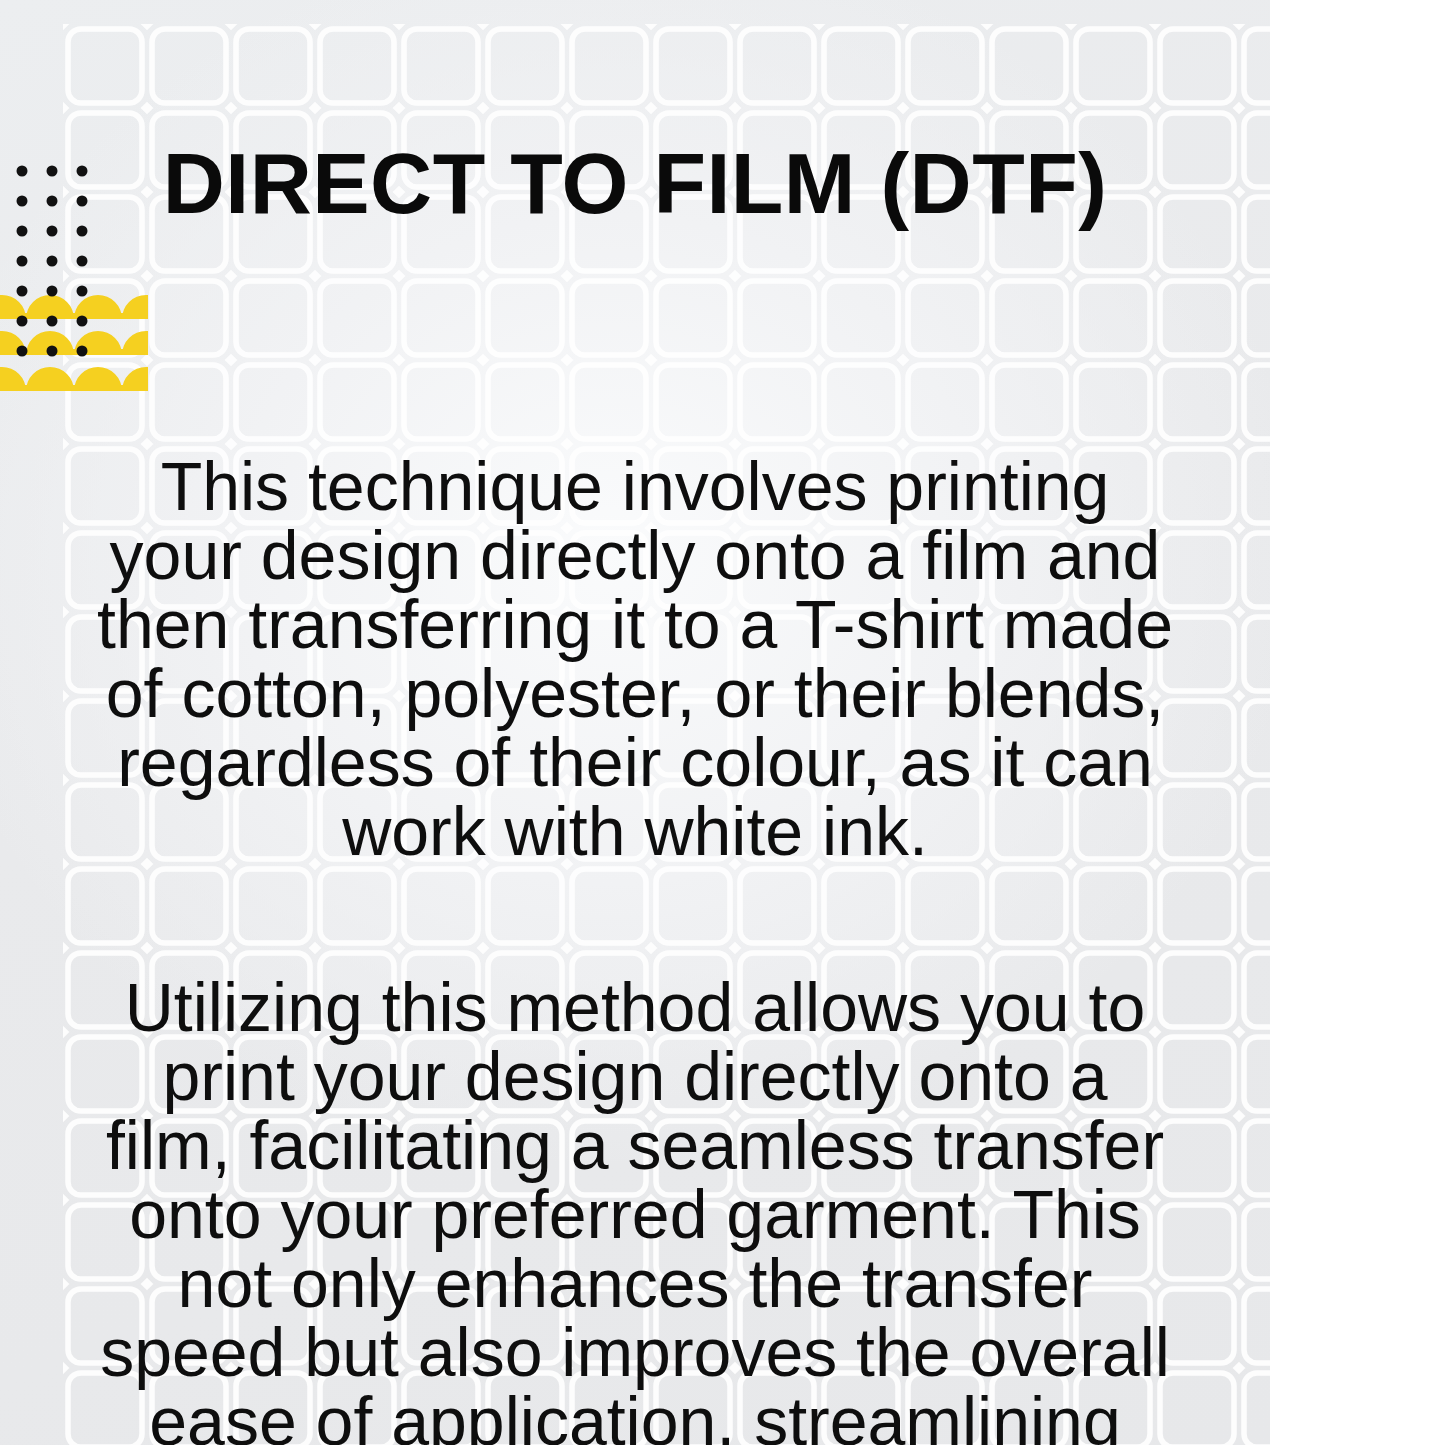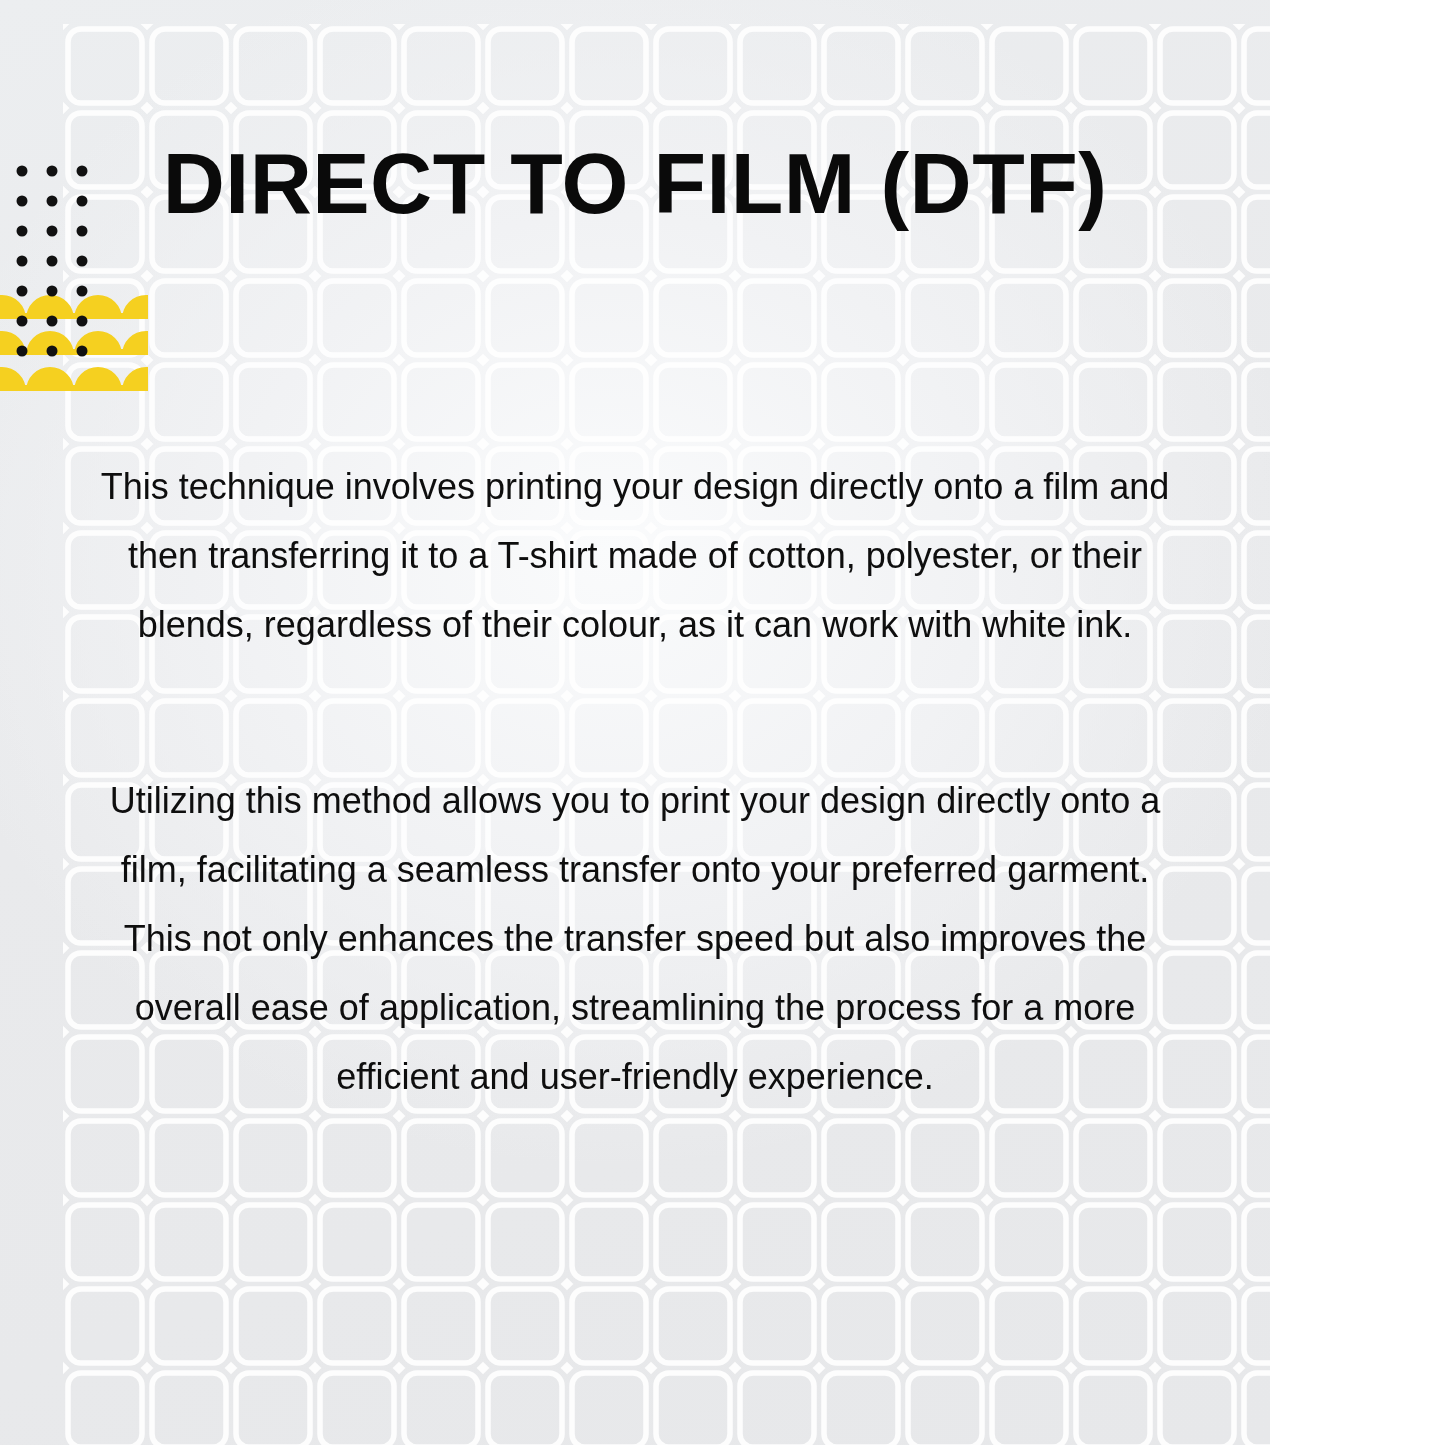--- a/index.html
+++ b/index.html
@@ -101,21 +101,21 @@
     position: absolute;
     left: 96px;
     right: 96px;
     top: 452px;
     text-align: center;
   }
   .para {
     color: #0e0e0e;
     font-family: "Liberation Sans Narrow", "Liberation Sans", "DejaVu Sans Condensed", sans-serif;
     font-weight: 400;
-    font-size: 36px;
+    font-size: 68px;
     line-height: 69px;
     letter-spacing: 0px;
     margin: 0;
   }
   .para + .para {
     margin-top: 107px;
   }
 </style>
 </head>
 <body>

